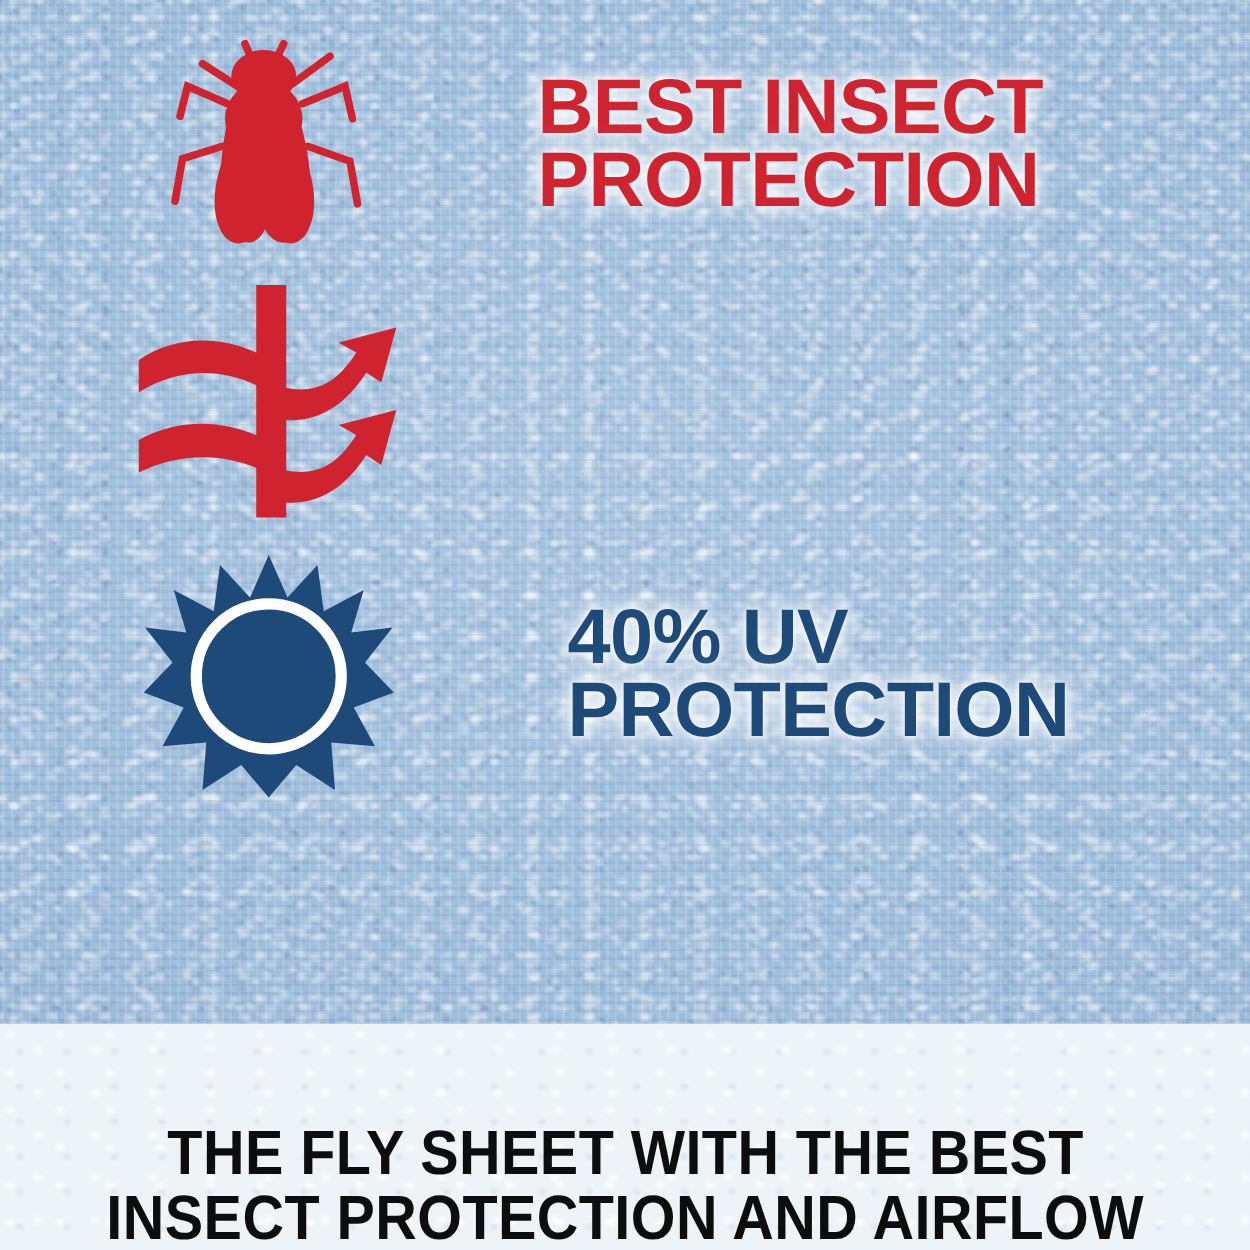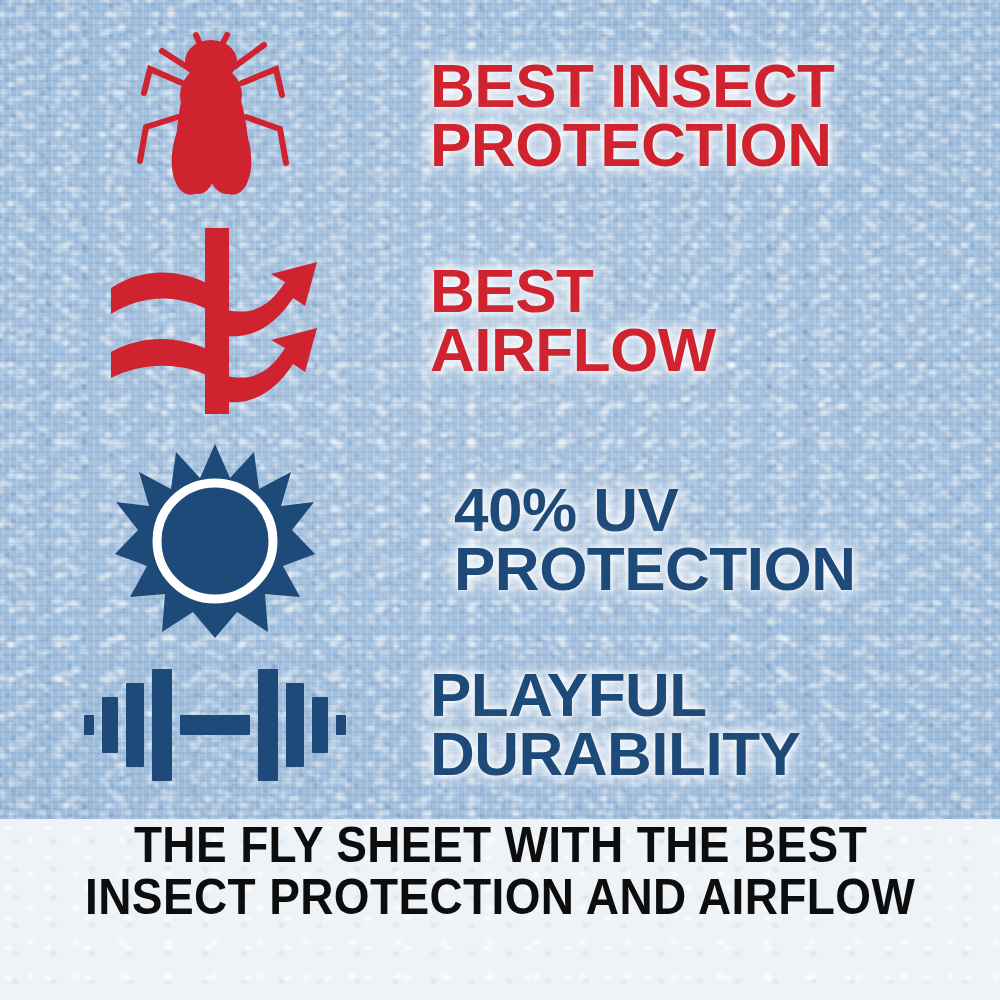--- a/index.html
+++ b/index.html
@@ -134,21 +134,21 @@
     height: 181px;
     background-color: #eef3f8;
     background-image:
       radial-gradient(ellipse 8px 6px at 20% 30%, rgba(255,255,255,.9), rgba(255,255,255,0) 70%),
       radial-gradient(ellipse 9px 7px at 66% 62%, rgba(255,255,255,.85), rgba(255,255,255,0) 70%),
       radial-gradient(ellipse 7px 6px at 41% 80%, rgba(210,224,238,.7), rgba(210,224,238,0) 70%);
     background-size: 40px 30px, 46px 34px, 38px 28px;
     display: flex;
     flex-direction: column;
     align-items: center;
-    justify-content: flex-start;
+    justify-content: flex-end;
   }
   .banner-line {
     font-family: "Liberation Sans Narrow", "Liberation Sans", sans-serif;
     font-weight: bold;
     font-size: 50px;
     line-height: 1.04;
     color: #0d0d0d;
     letter-spacing: 0.4px;
     text-align: center;
     transform: scaleX(0.92);
@@ -225,24 +225,20 @@
                    C150 90, 166 78, 180 56
                    L166 48 L212 36 L200 80 L188 72
                    C170 100, 148 112, 122 110 Z" fill="#cf2430"></path>
 
           <path d="M122 150
                    C150 156, 166 144, 180 122
                    L166 114 L212 102 L200 146 L188 138
                    C170 166, 148 178, 122 176 Z" fill="#cf2430"></path>
         </svg>
       </div>
-      <div class="text-slot">
-        <div class="feat-text red">BEST
-AIRFLOW</div>
-      </div>
     </div>
 
     <div class="feature" style="top:440px; height:200px;gap:24px;">
       <div class="icon-slot">
         <svg width="200" height="196" viewBox="0 0 200 196">
 
           <polygon fill="#1d4a78" points="
             100,2 115,36 139,10 144,47 176,30 166,64 199,60 177,88
             200,112 168,124 185,155 150,152 153,190 122,170 100,196
             78,170 47,190 50,152 15,155 32,124 0,112 23,88
@@ -250,44 +246,20 @@
 
           <circle cx="100" cy="99" r="58" fill="#1d4a78" stroke="#ffffff" stroke-width="9"></circle>
         </svg>
       </div>
       <div class="text-slot">
         <div class="feat-text navy">40% UV
 PROTECTION</div>
       </div>
     </div>
 
-    <div class="feature" style="top:655px; height:140px;">
-      <div class="icon-slot">
-        <svg width="262" height="120" viewBox="0 0 262 120">
-          <g fill="#1d4a78">
-
-            <rect x="0" y="50" width="10" height="20" rx="1"></rect>
-            <rect x="18" y="32" width="16" height="56" rx="1"></rect>
-            <rect x="42" y="18" width="18" height="84" rx="1"></rect>
-            <rect x="68" y="4" width="20" height="112" rx="1"></rect>
-
-            <rect x="96" y="50" width="70" height="20" rx="1"></rect>
-
-            <rect x="174" y="4" width="20" height="112" rx="1"></rect>
-            <rect x="202" y="18" width="18" height="84" rx="1"></rect>
-            <rect x="228" y="32" width="16" height="56" rx="1"></rect>
-            <rect x="252" y="50" width="10" height="20" rx="1"></rect>
-          </g>
-        </svg>
-      </div>
-      <div class="text-slot">
-        <div class="feat-text navy">PLAYFUL
-DURABILITY</div>
-      </div>
-    </div>
 
   </div>
 
   <div class="banner">
     <div class="banner-line">THE FLY SHEET WITH THE BEST</div>
     <div class="banner-line">INSECT PROTECTION AND AIRFLOW</div>
   </div>
 
 </div>
 

